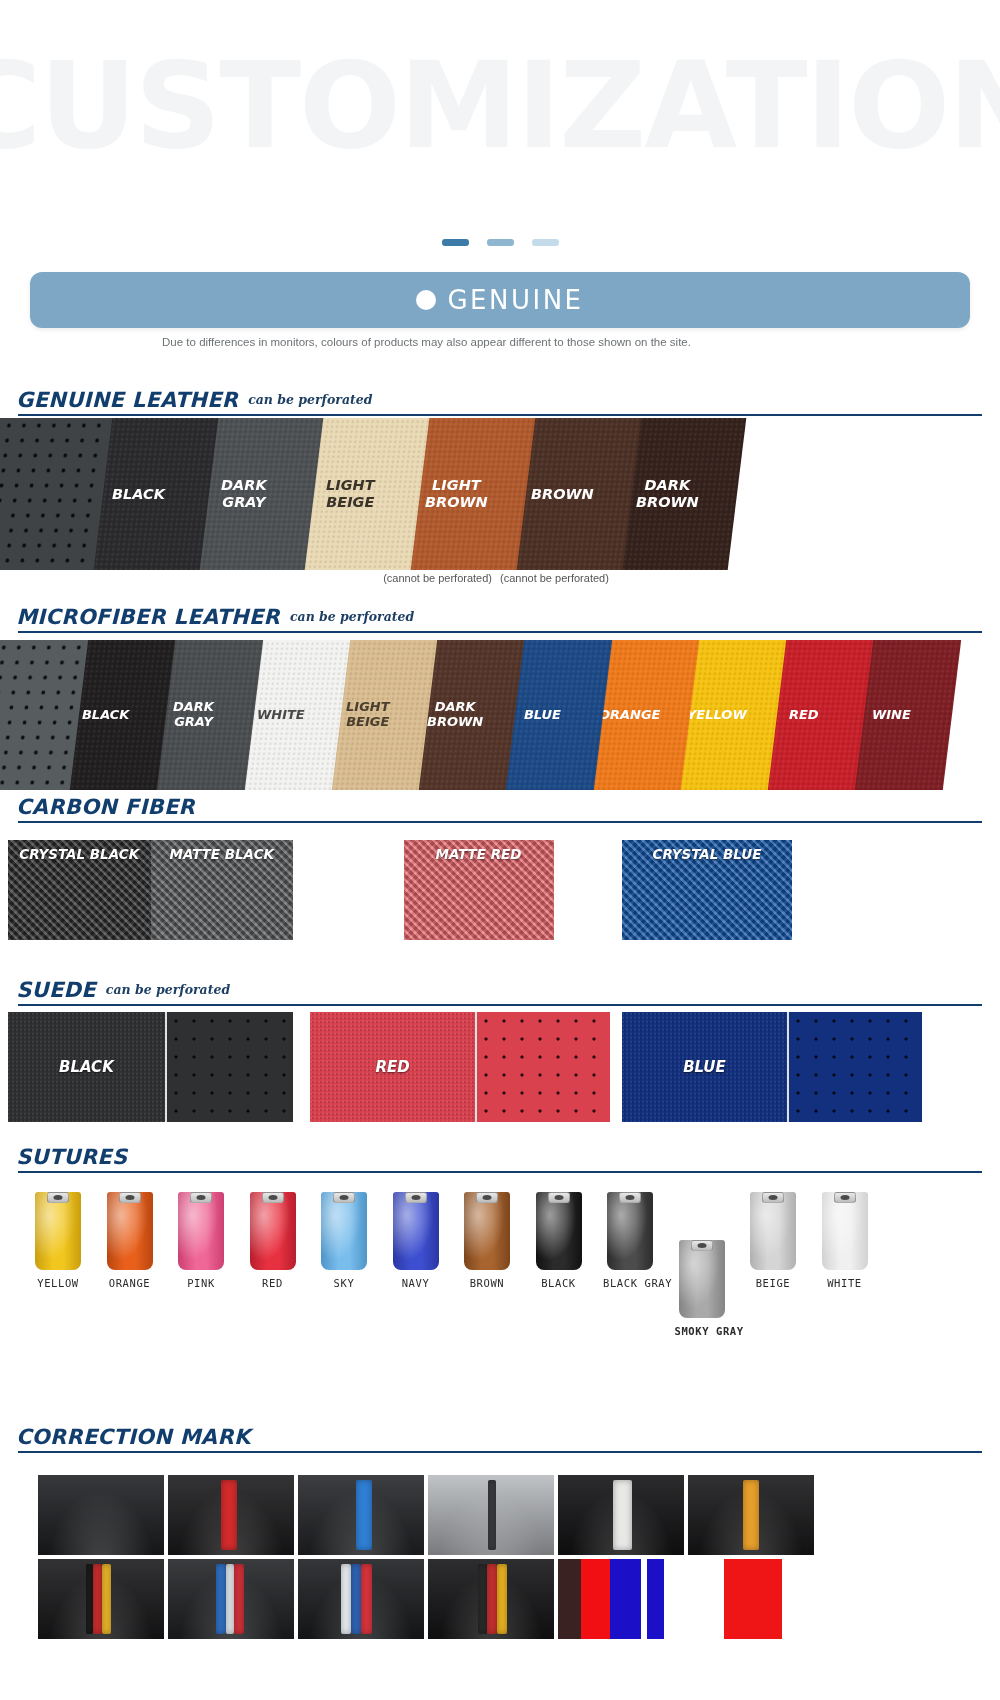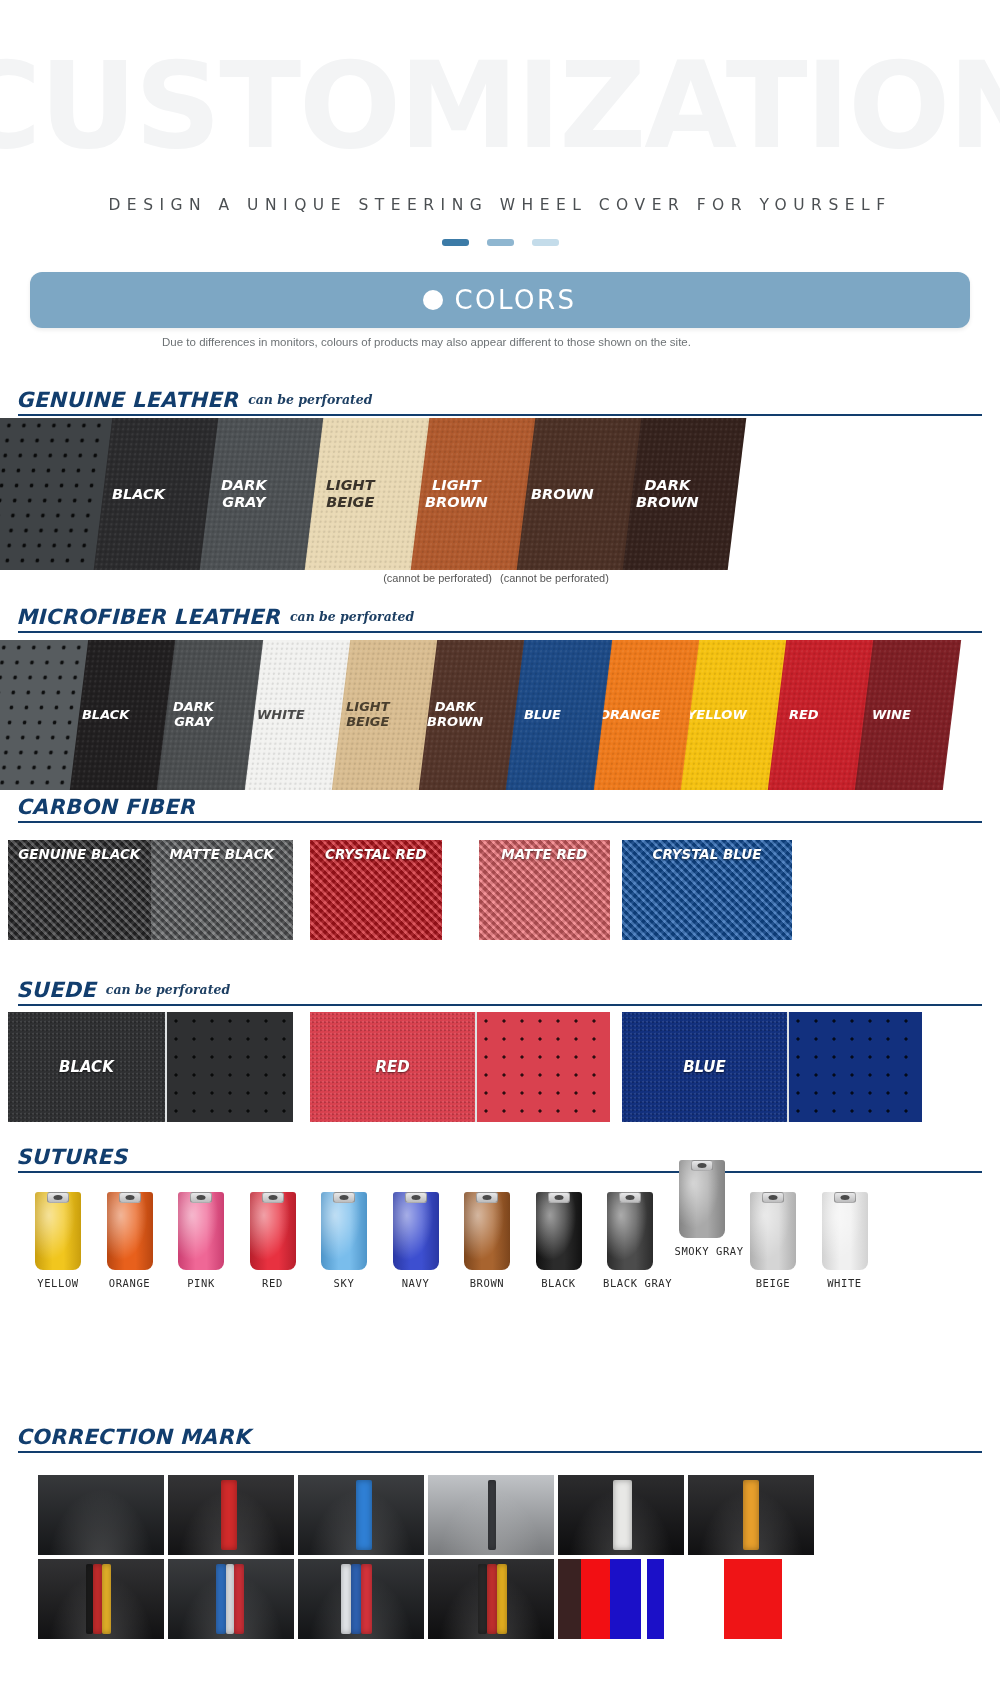--- a/index.html
+++ b/index.html
@@ -160,27 +160,26 @@
 
   
   .cm-cell { position:absolute; overflow:hidden; background:#222; }
   .cm-band { position:absolute; top:0; height:100%; }
 </style>
 </head>
 <body>
 
 <div class="hero">
   <div class="ghost">CUSTOMIZATION</div>
-  <div class="hero-sub">DESIGN A UNIQUE STEERING WHEEL COVER FOR YOURSELF</div>
   <div class="dots" id="hero-dots"><span style="background: rgb(60, 123, 167);"></span><span style="background: rgb(143, 182, 208);"></span><span style="background: rgb(196, 220, 234);"></span></div>
 </div>
 
 <div class="colors-banner">
   <span class="bullet"></span>
-  <span class="ctext">COLORS</span>
+  <span class="ctext">GENUINE</span>
 </div>
 <div class="disclaimer">Due to differences in monitors, colours of products may also appear different to those shown on the site.</div>
 
 <div id="sections-root">
     <div class="sec-head" style="top: 388px;"><span class="ttl">GENUINE LEATHER</span><span class="note">can be perforated</span></div>
     <div class="sec-rule" style="left: 18px; top: 414px; background: rgb(18, 62, 110);"></div>
     <div class="strip" style="left: 0px; top: 418px; width: 1000px; height: 152px;">
       <div class="slant perf" style="left: -37px; width: 139.714px; z-index: 7; background-color: rgb(63, 67, 70); background-blend-mode: normal;">
         <span class="lbl" style="color: rgb(255, 255, 255); font-size: 14.5px;"></span>
       </div>
@@ -245,30 +244,27 @@
         <span class="lbl" style="color: rgb(255, 255, 255); font-size: 13px;">RED</span>
       </div>
       <div class="slant grain" style="left: 830.727px; width: 121.273px; z-index: 1; background-color: rgb(126, 31, 37);">
         <span class="lbl" style="color: rgb(255, 255, 255); font-size: 13px;">WINE</span>
       </div>
     </div>
     <div class="sec-head" style="top: 795px;"><span class="ttl">CARBON FIBER</span></div>
     <div class="sec-rule" style="left: 18px; top: 821px; background: rgb(18, 62, 110);"></div>
     <div class="cfbox" style="left: 8px; top: 840px; width: 285px; height: 100px;">
       <div class="half cf" style="width: 50%; background-color: rgb(44, 44, 46);">
-        <div class="cflbl">GENUINE BLACK</div>
+        <div class="cflbl">CRYSTAL BLACK</div>
       </div>
       <div class="half cf" style="width: 50%; background-color: rgb(90, 92, 94);">
         <div class="cflbl">MATTE BLACK</div>
       </div>
     </div>
     <div class="cfbox" style="left: 310px; top: 840px; width: 300px; height: 100px;">
-      <div class="half cf" style="width: 50%; background-color: rgb(207, 22, 32);">
-        <div class="cflbl">CRYSTAL RED</div>
-      </div>
       <div class="half cf" style="width: 50%; background-color: rgb(239, 106, 112); margin-left: 37px;">
         <div class="cflbl">MATTE RED</div>
       </div>
     </div>
     <div class="cfbox" style="left: 622px; top: 840px; width: 170px; height: 100px;">
       <div class="half cf" style="width: 100%; background-color: rgb(18, 86, 171);">
         <div class="cflbl">CRYSTAL BLUE</div>
       </div>
     </div>
     <div class="sec-head" style="top: 978px;"><span class="ttl">SUEDE</span><span class="note">can be perforated</span></div>
@@ -349,21 +345,21 @@
       </div>
       <div class="nm">BLACK</div>
     </div>
     <div class="spool" style="left: 603px; top: 1192px;">
       <div class="cone" style="background: radial-gradient(at 30% 30%, rgba(255, 255, 255, 0.55), rgba(255, 255, 255, 0) 58%), linear-gradient(to right, rgb(44, 44, 44) 0%, rgb(76, 76, 76) 38%, rgb(76, 76, 76) 62%, rgb(44, 44, 44) 100%);">
         <div class="cap"></div>
         <div class="hole"></div>
       </div>
       <div class="nm">BLACK GRAY</div>
     </div>
-    <div class="spool" style="left: 674.5px; top: 1160px;">
+    <div class="spool" style="left: 674.5px; top: 1240px; font-weight: bold;">
       <div class="cone" style="background: radial-gradient(at 30% 30%, rgba(255, 255, 255, 0.55), rgba(255, 255, 255, 0) 58%), linear-gradient(to right, rgb(132, 132, 132) 0%, rgb(169, 169, 169) 38%, rgb(169, 169, 169) 62%, rgb(132, 132, 132) 100%);">
         <div class="cap"></div>
         <div class="hole"></div>
       </div>
       <div class="nm">SMOKY GRAY</div>
     </div>
     <div class="spool" style="left: 746px; top: 1192px;">
       <div class="cone" style="background: radial-gradient(at 30% 30%, rgba(255, 255, 255, 0.55), rgba(255, 255, 255, 0) 58%), linear-gradient(to right, rgb(176, 176, 176) 0%, rgb(213, 213, 213) 38%, rgb(213, 213, 213) 62%, rgb(176, 176, 176) 100%);">
         <div class="cap"></div>
         <div class="hole"></div>

